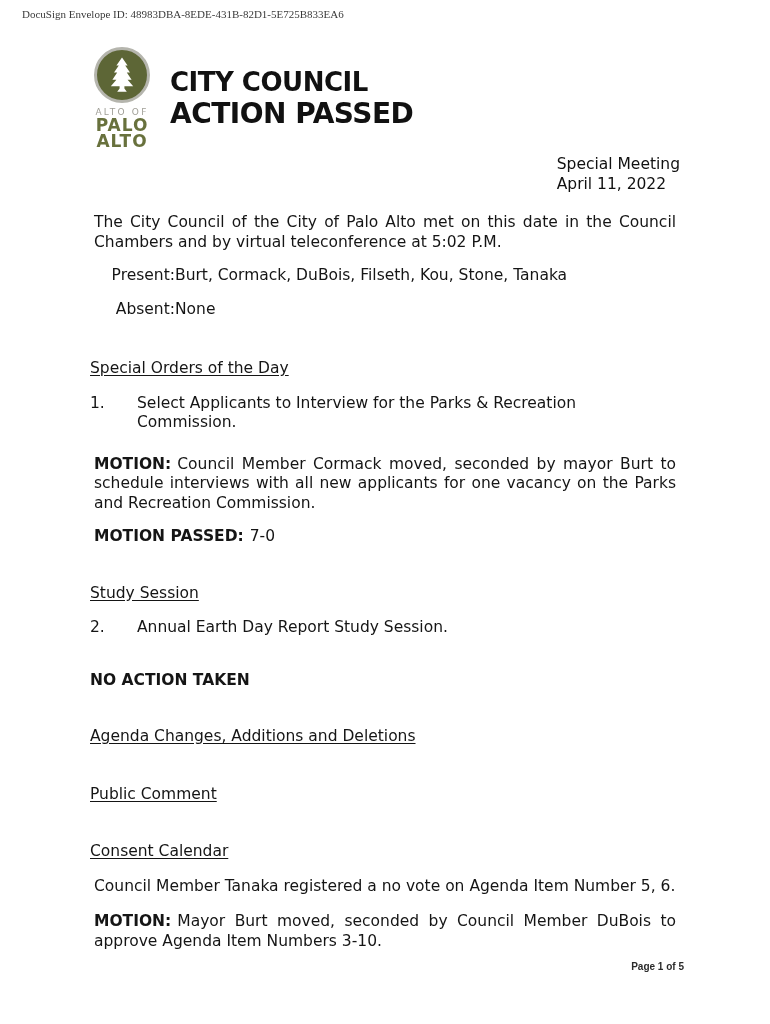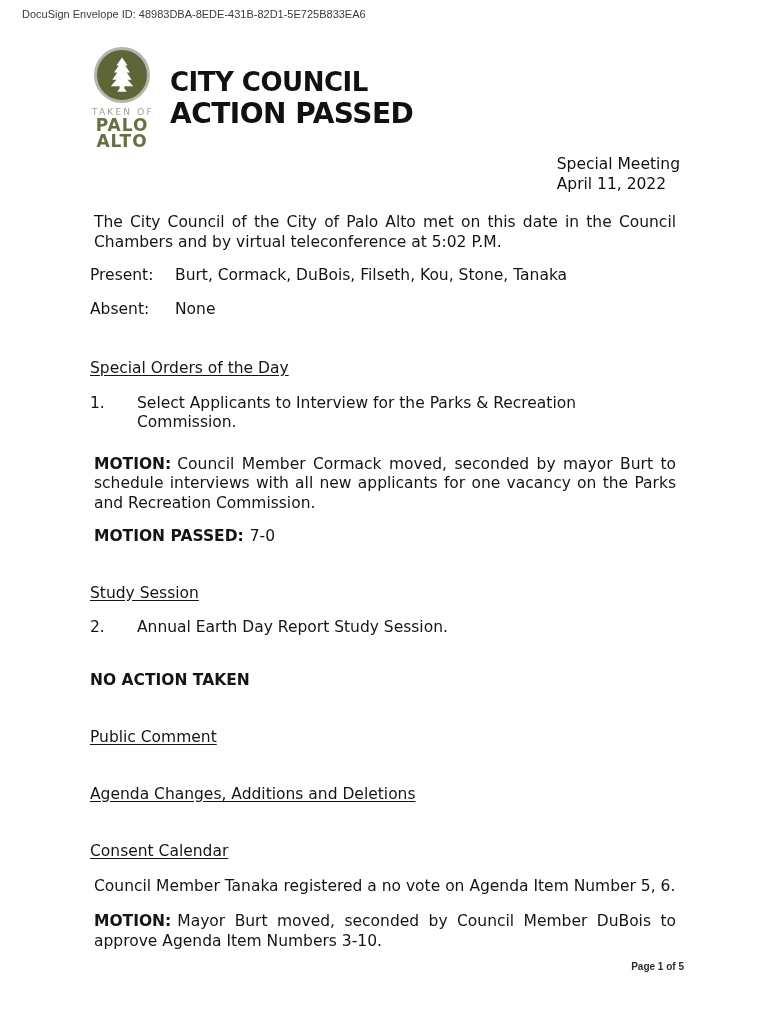--- a/index.html
+++ b/index.html
@@ -13,21 +13,21 @@
   .page{
     position:relative;
     width:770px;height:1024px;
     background:#ffffff;
     font-family:"DejaVu Sans","Liberation Sans",sans-serif;
     color:#1c1c1c;
     overflow:hidden;
   }
   .docusign{
     position:absolute;left:22px;top:8px;
-    font-family:Liberation Sans, sans-serif;
+    font-family:Liberation Serif, serif;
     font-size:11px;color:#3a3a3a;
   }
   
   .logo{position:absolute;left:92px;top:47px;width:60px;text-align:center;}
   .logo-circle{
     width:56px;height:56px;margin:0 auto;border-radius:50%;
     background:var(--logo-circle);
     border:3px solid var(--logo-ring);
     display:flex;align-items:center;justify-content:center;
   }
@@ -49,21 +49,21 @@
     font-size:15.5px;line-height:19.5px;color:#111;
   }
   
   .body{
     position:absolute;left:90px;top:209px;width:590px;
     font-size:15.5px;line-height:19.5px;color:#151515;
   }
   .para{margin:4px;}
   .justify{text-align:justify;}
   .attend-row{display:flex;margin-top:14px;}
-  .attend-label{width:85px;flex:none;}
+  .attend-label{width:85px;flex:none;text-align:right;}
   .section-heading{
     margin-top:40px;
     text-decoration:underline;
     text-underline-offset:2px;
   }
   .mt-37{margin-top:37px;} .mt-38{margin-top:38px;}
   .item-row{display:flex;margin-top:15px;}
   .item-num{width:47px;flex:none;}
   .motion{margin-top:22px;}
   .motion2{margin-top:16px;}
@@ -87,21 +87,21 @@
   <div class="docusign">DocuSign Envelope ID: 48983DBA-8EDE-431B-82D1-5E725B833EA6</div>
 
   <div class="logo">
     <div class="logo-circle">
       <svg width="32" height="38" viewBox="0 0 40 46">
         <path fill="#ffffff" d="M20 1 L13 11 L16 11 L10 20 L14 20 L8 29 L13 29
           L6 37 L17 37 L17 40 L14 44 L26 44 L23 40 L23 37 L34 37 L27 29 L32 29
           L26 20 L30 20 L24 11 L27 11 Z"></path>
       </svg>
     </div>
-    <div class="logo-cityof">TAKEN OF</div>
+    <div class="logo-cityof">ALTO OF</div>
     <div class="logo-name">PALO</div>
     <div class="logo-name">ALTO</div>
   </div>
 
   <div class="title">
     <div class="title-line1">CITY COUNCIL</div>
     <div class="title-line2">ACTION PASSED</div>
   </div>
 
   <div class="meeting-info">
@@ -136,23 +136,23 @@
 
     <div class="section-heading mt-37">Study Session</div>
 
     <div class="item-row">
       <span class="item-num">2.</span>
       <span>Annual Earth Day Report Study Session.</span>
     </div>
 
     <div class="no-action">NO ACTION TAKEN</div>
 
+    <div class="section-heading mt-37">Agenda Changes, Additions and Deletions</div>
+
     <div class="section-heading mt-38">Public Comment</div>
-
-    <div class="section-heading mt-37">Agenda Changes, Additions and Deletions</div>
 
     <div class="section-heading mt-38">Consent Calendar</div>
 
     <p class="para note">Council Member Tanaka registered a no vote on Agenda Item Number 5, 6.</p>
 
     <p class="para justify motion2"><span class="b">MOTION:</span><span class="gap"></span><span>Mayor Burt moved, seconded by Council Member DuBois to approve Agenda Item Numbers 3-10.</span></p>
 
   </div>
 
   <div class="page-num">Page 1 of 5</div>

